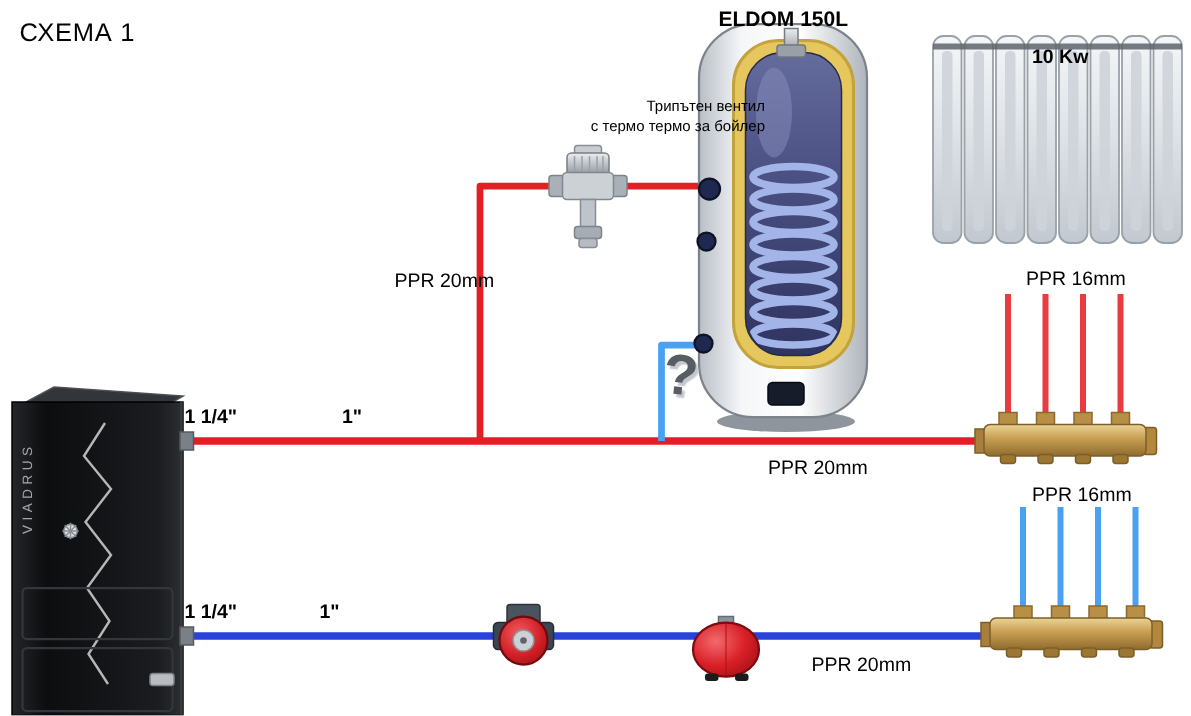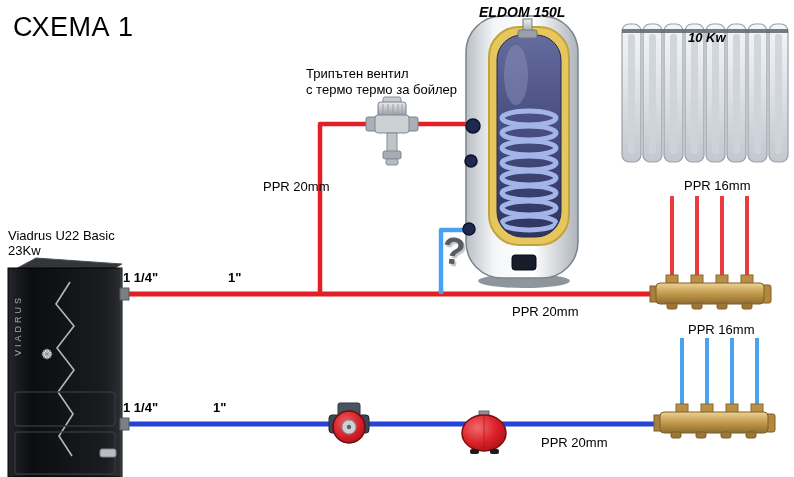--- a/index.html
+++ b/index.html
@@ -3,24 +3,24 @@
 <meta charset="utf-8">
 <style>
   * { margin:0; padding:0; box-sizing:border-box; }
   html,body { background:#ffffff; }
   .canvas {
     position:relative; width:794px; height:477px; background:#ffffff;
     overflow:hidden; font-family:"Liberation Sans", sans-serif; color:#000;
   }
   svg.scene { position:absolute; left:0; top:0; }
   .lbl { position:absolute; white-space:nowrap; font-size:13px; line-height:1.15; color:#000; }
-  .title { font-size:27px; letter-spacing:.5px; }
-  .b { font-weight:700;font-style:italic; }
+  .title { font-size:17px; letter-spacing:.5px; }
+  .b { font-weight:700; }
   .sz { font-weight:700; font-size:13px; }
-  .valve-label { position:absolute; left:306px; top:66px; width:204px; text-align:left; font-size:13px; line-height:1.25; }
+  .valve-label { position:absolute; left:306px; top:66px; width:204px; text-align:right; font-size:10px; line-height:1.25; }
   .qmark {
     position:absolute; left:442px; top:230px; font-size:38px; font-weight:700;
     color:#585d64; text-shadow:2px 2px 1px #c3c7cc; transform:rotate(6deg);
   }
 </style>
 </head>
 <body>
 
 <div class="canvas">
 
@@ -230,24 +230,20 @@
 
   <div class="lbl b" style="left:479px; top:4px; font-size:14px;">ELDOM 150L</div>
 
   <div class="lbl b" style="left:688px; top:7px;margin-top:24px;">10 Kw</div>
 
   <div class="valve-label">
     <div>Трипътен вентил</div>
     <div>с термо термо за бойлер</div>
   </div>
 
-  <div class="lbl" style="left:8px; top:229px;">
-    <div>Viadrus U22 Basic</div>
-    <div>23Kw</div>
-  </div>
 
   <div class="lbl" style="left:263px; top:180px;">PPR 20mm</div>
   <div class="lbl" style="left:512px; top:305px;">PPR 20mm</div>
   <div class="lbl" style="left:541px; top:436px;">PPR 20mm</div>
   <div class="lbl" style="left:684px; top:179px;">PPR 16mm</div>
   <div class="lbl" style="left:688px; top:323px;">PPR 16mm</div>
 
   <div class="lbl sz" style="left:123px; top:271px;">1 1/4"</div>
   <div class="lbl sz" style="left:228px; top:271px;">1"</div>
   <div class="lbl sz" style="left:123px; top:401px;">1 1/4"</div>

